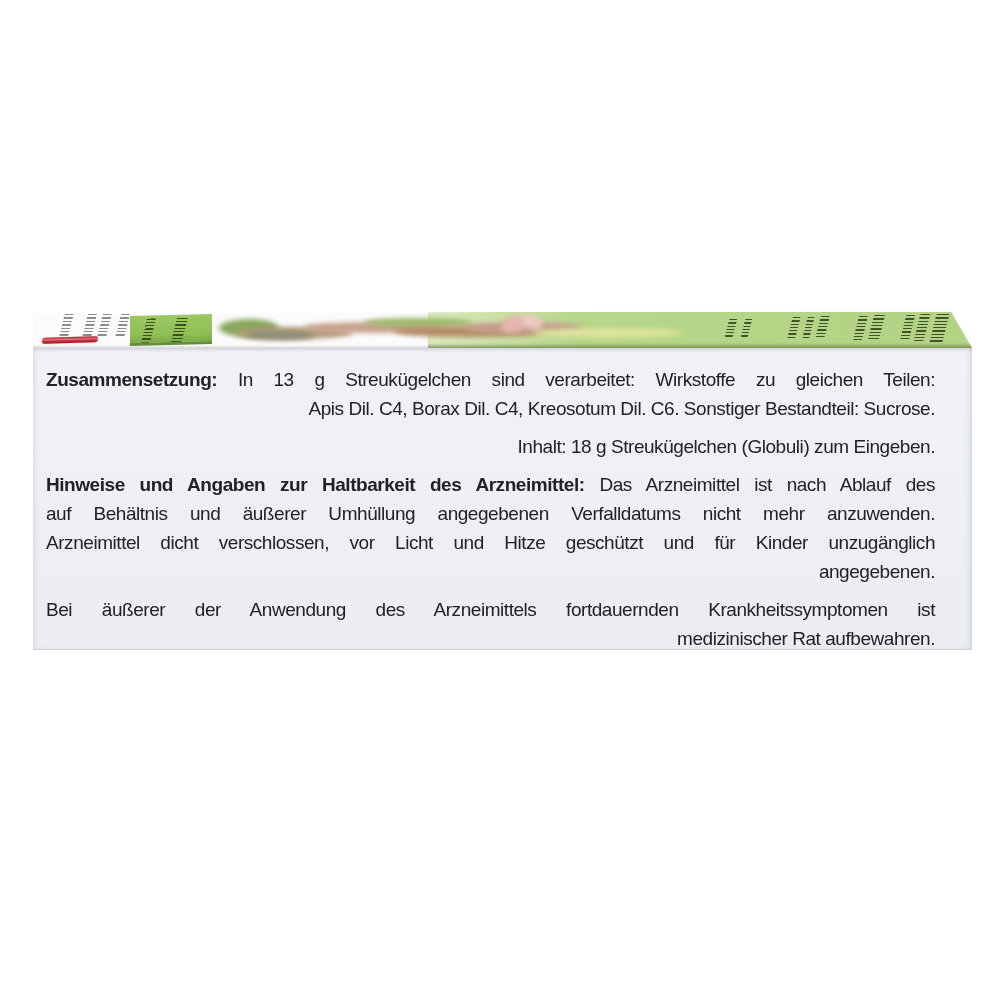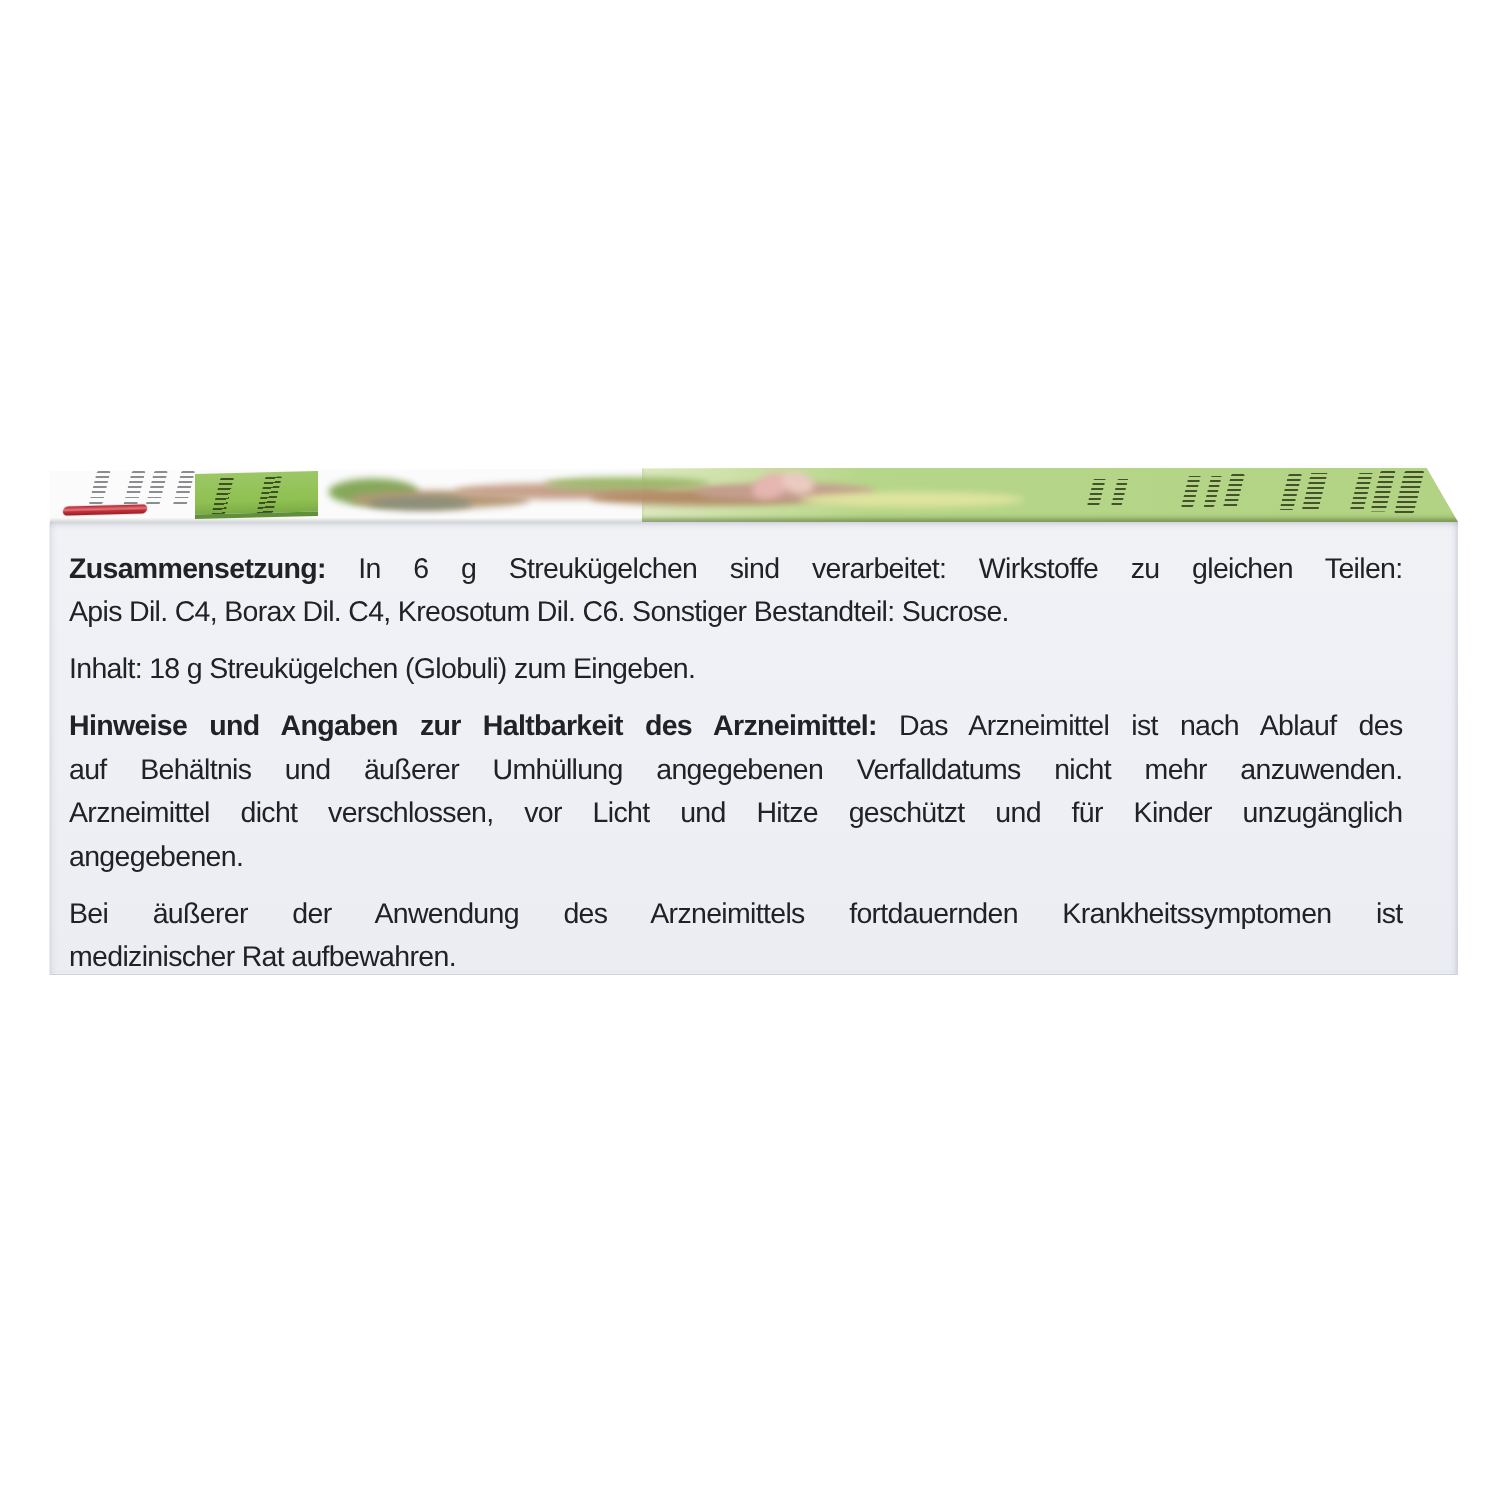--- a/index.html
+++ b/index.html
@@ -72,21 +72,21 @@
                inset -4px 0 6px -4px rgba(130,140,160,.4),
                inset 4px 0 6px -4px rgba(130,140,160,.25);
     overflow:hidden;
   }
   .front-text{
     position:absolute;left:13px;right:37px;top:17px;
     color:var(--text-color);
     font-size:19px;line-height:29px;letter-spacing:-0.45px;
   }
   .para{margin:0 0 9px 0;}
-  .line{margin:0;white-space:normal;}
+  .line{margin:0;white-space:normal;text-align:right;}
   .j{text-align:justify;text-align-last:justify;}
   .b{font-weight:bold;}
 </style>
 </head>
 <body>
 
 <div class="scene">
 
   <div class="box">
 
@@ -128,21 +128,21 @@
         <div class="blob" style="left:468px;top:6px;width:26px;height:16px;background:#e6b6b0;transform:rotate(-20deg);"></div>
         <div class="blob" style="left:488px;top:5px;width:22px;height:14px;background:#eccac2;transform:rotate(16deg);"></div>
         <div class="blob" style="left:500px;top:18px;width:150px;height:10px;background:#dfe49e;"></div>
       </div>
     </div>
 
     <div class="box-front">
       <div class="front-text">
 
         <div class="para">
-          <p class="line j"><span class="b">Zusammensetzung:</span> <span>In 6 g Streukügelchen sind verarbeitet: Wirkstoffe zu gleichen Teilen:</span></p>
+          <p class="line j"><span class="b">Zusammensetzung:</span> <span>In 13 g Streukügelchen sind verarbeitet: Wirkstoffe zu gleichen Teilen:</span></p>
           <p class="line">Apis Dil. C4, Borax Dil. C4, Kreosotum Dil. C6. Sonstiger Bestandteil: Sucrose.</p>
         </div>
 
         <div class="para">
           <p class="line">Inhalt: 18 g Streukügelchen (Globuli) zum Eingeben.</p>
         </div>
 
         <div class="para">
           <p class="line j"><span class="b">Hinweise und Angaben zur Haltbarkeit des Arzneimittel:</span> <span>Das Arzneimittel ist nach Ablauf des</span></p>
           <p class="line j">auf Behältnis und äußerer Umhüllung angegebenen Verfalldatums nicht mehr anzuwenden.</p>

